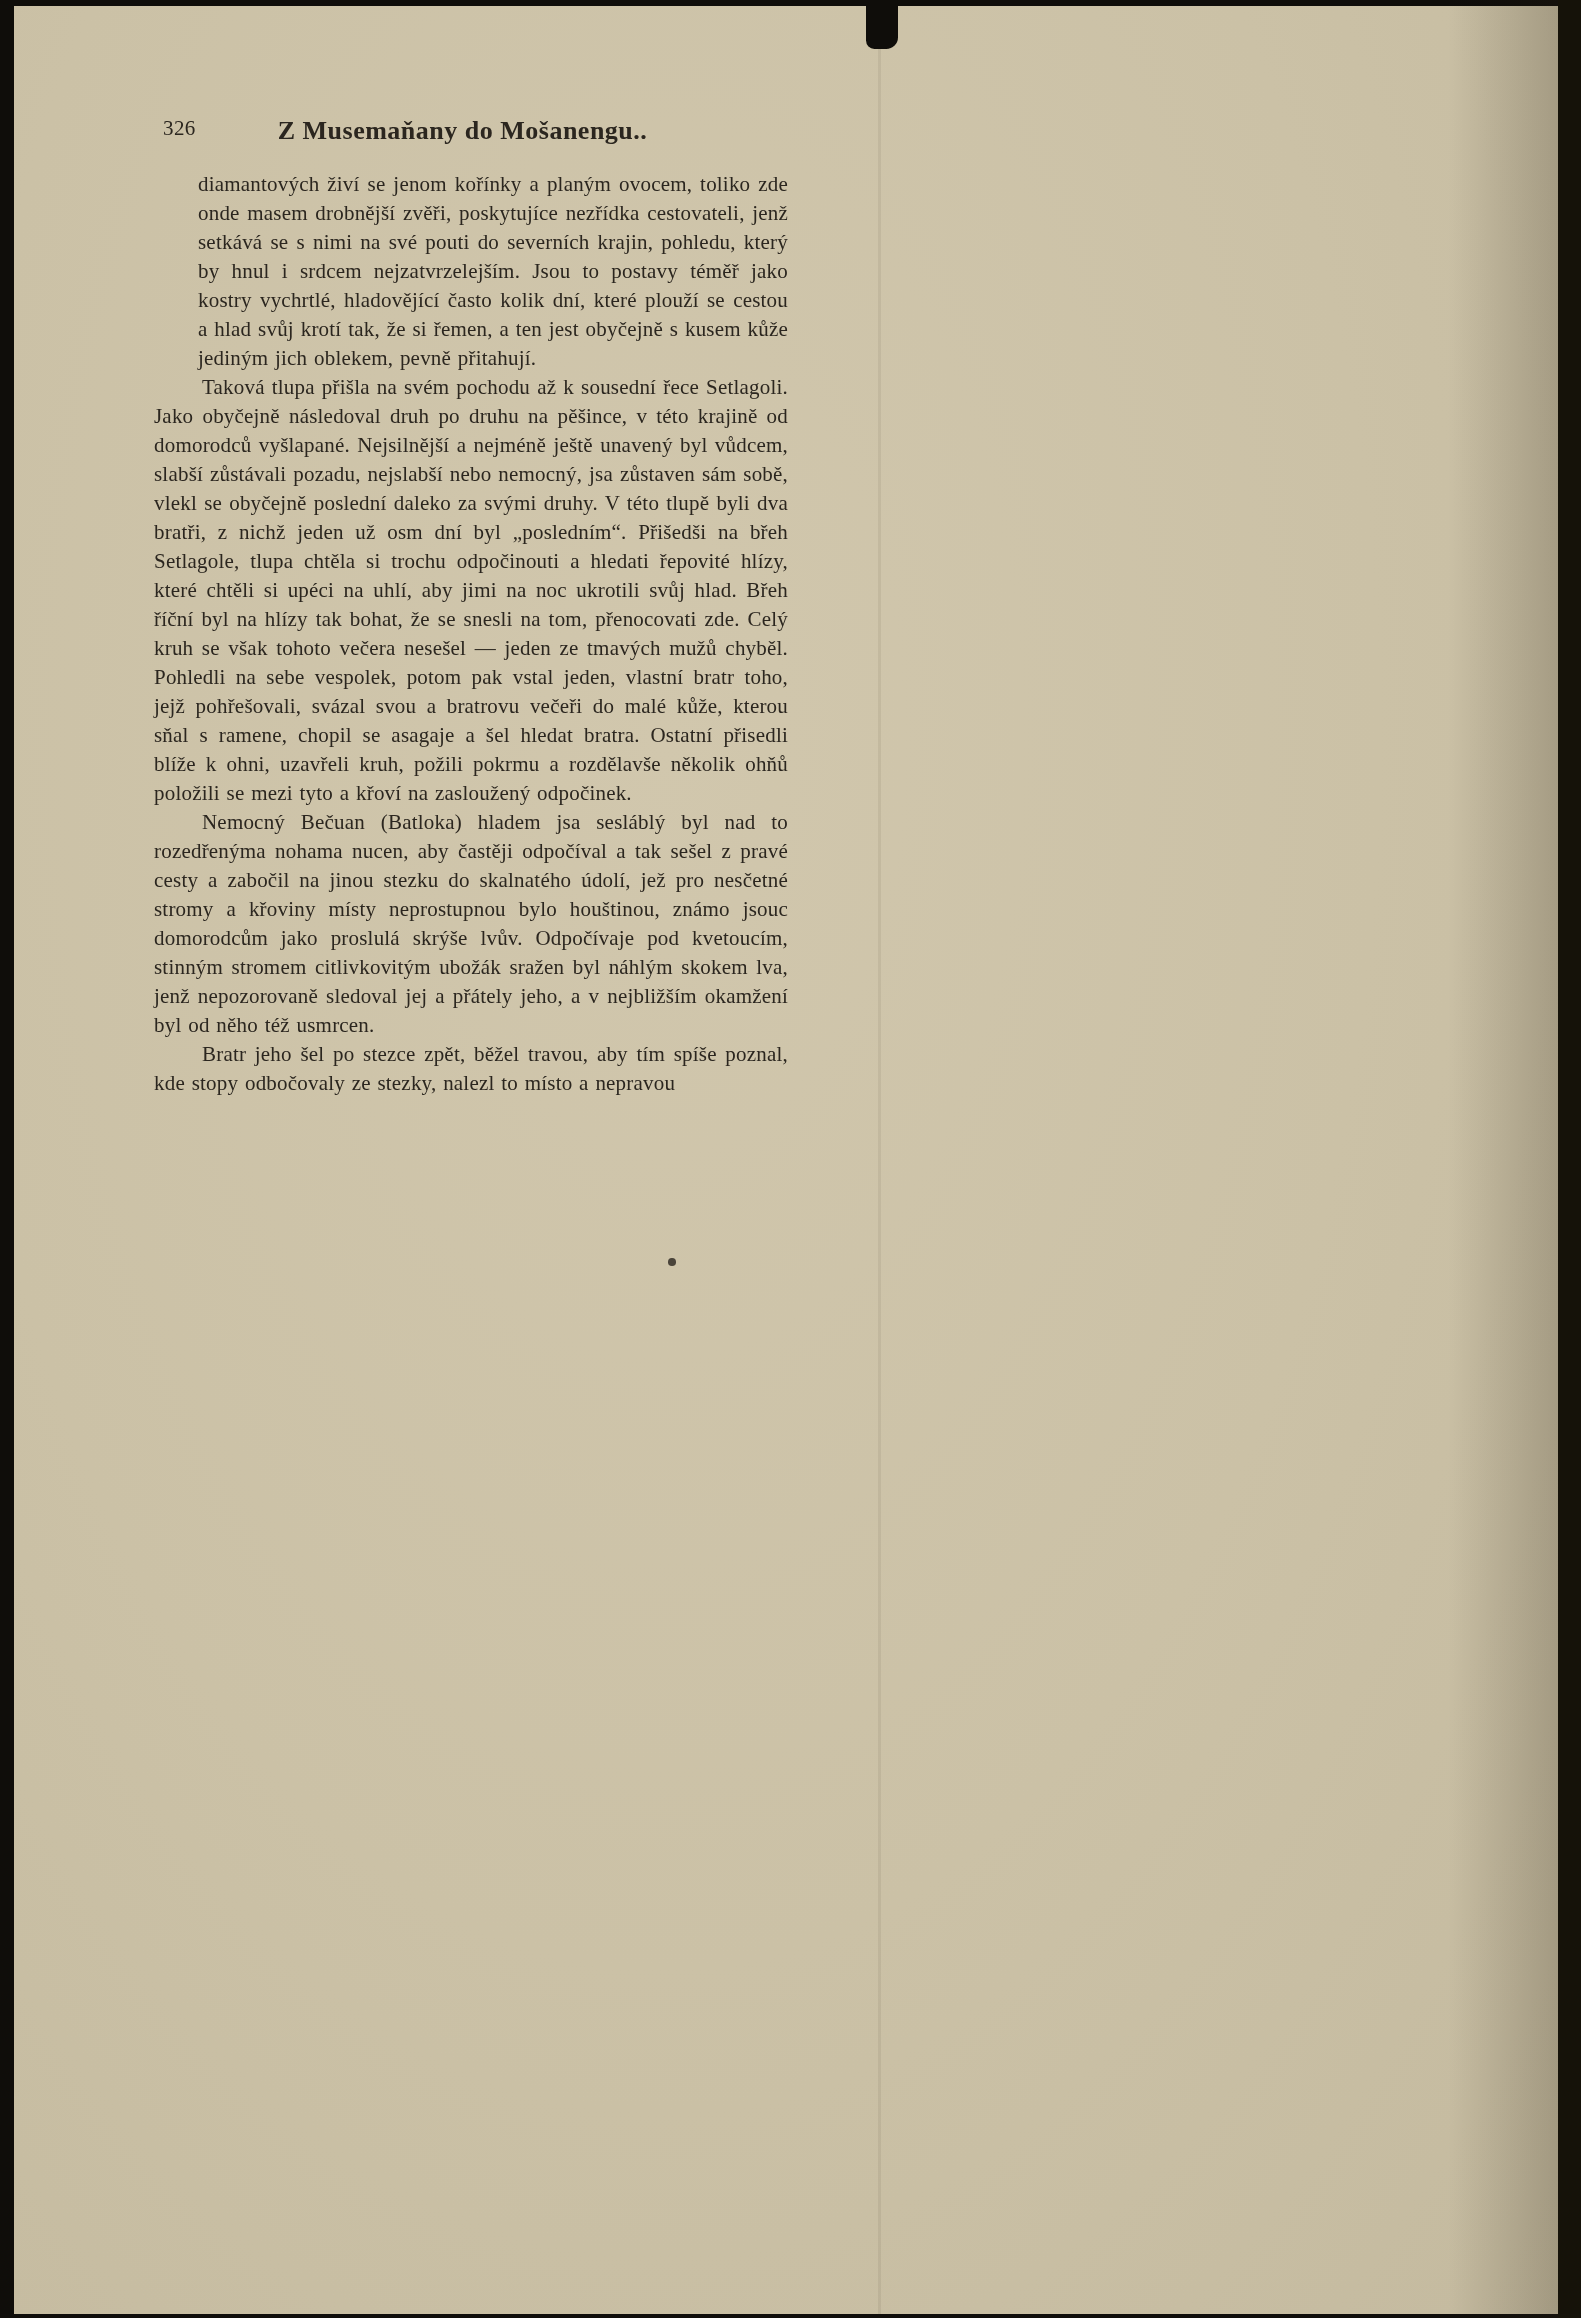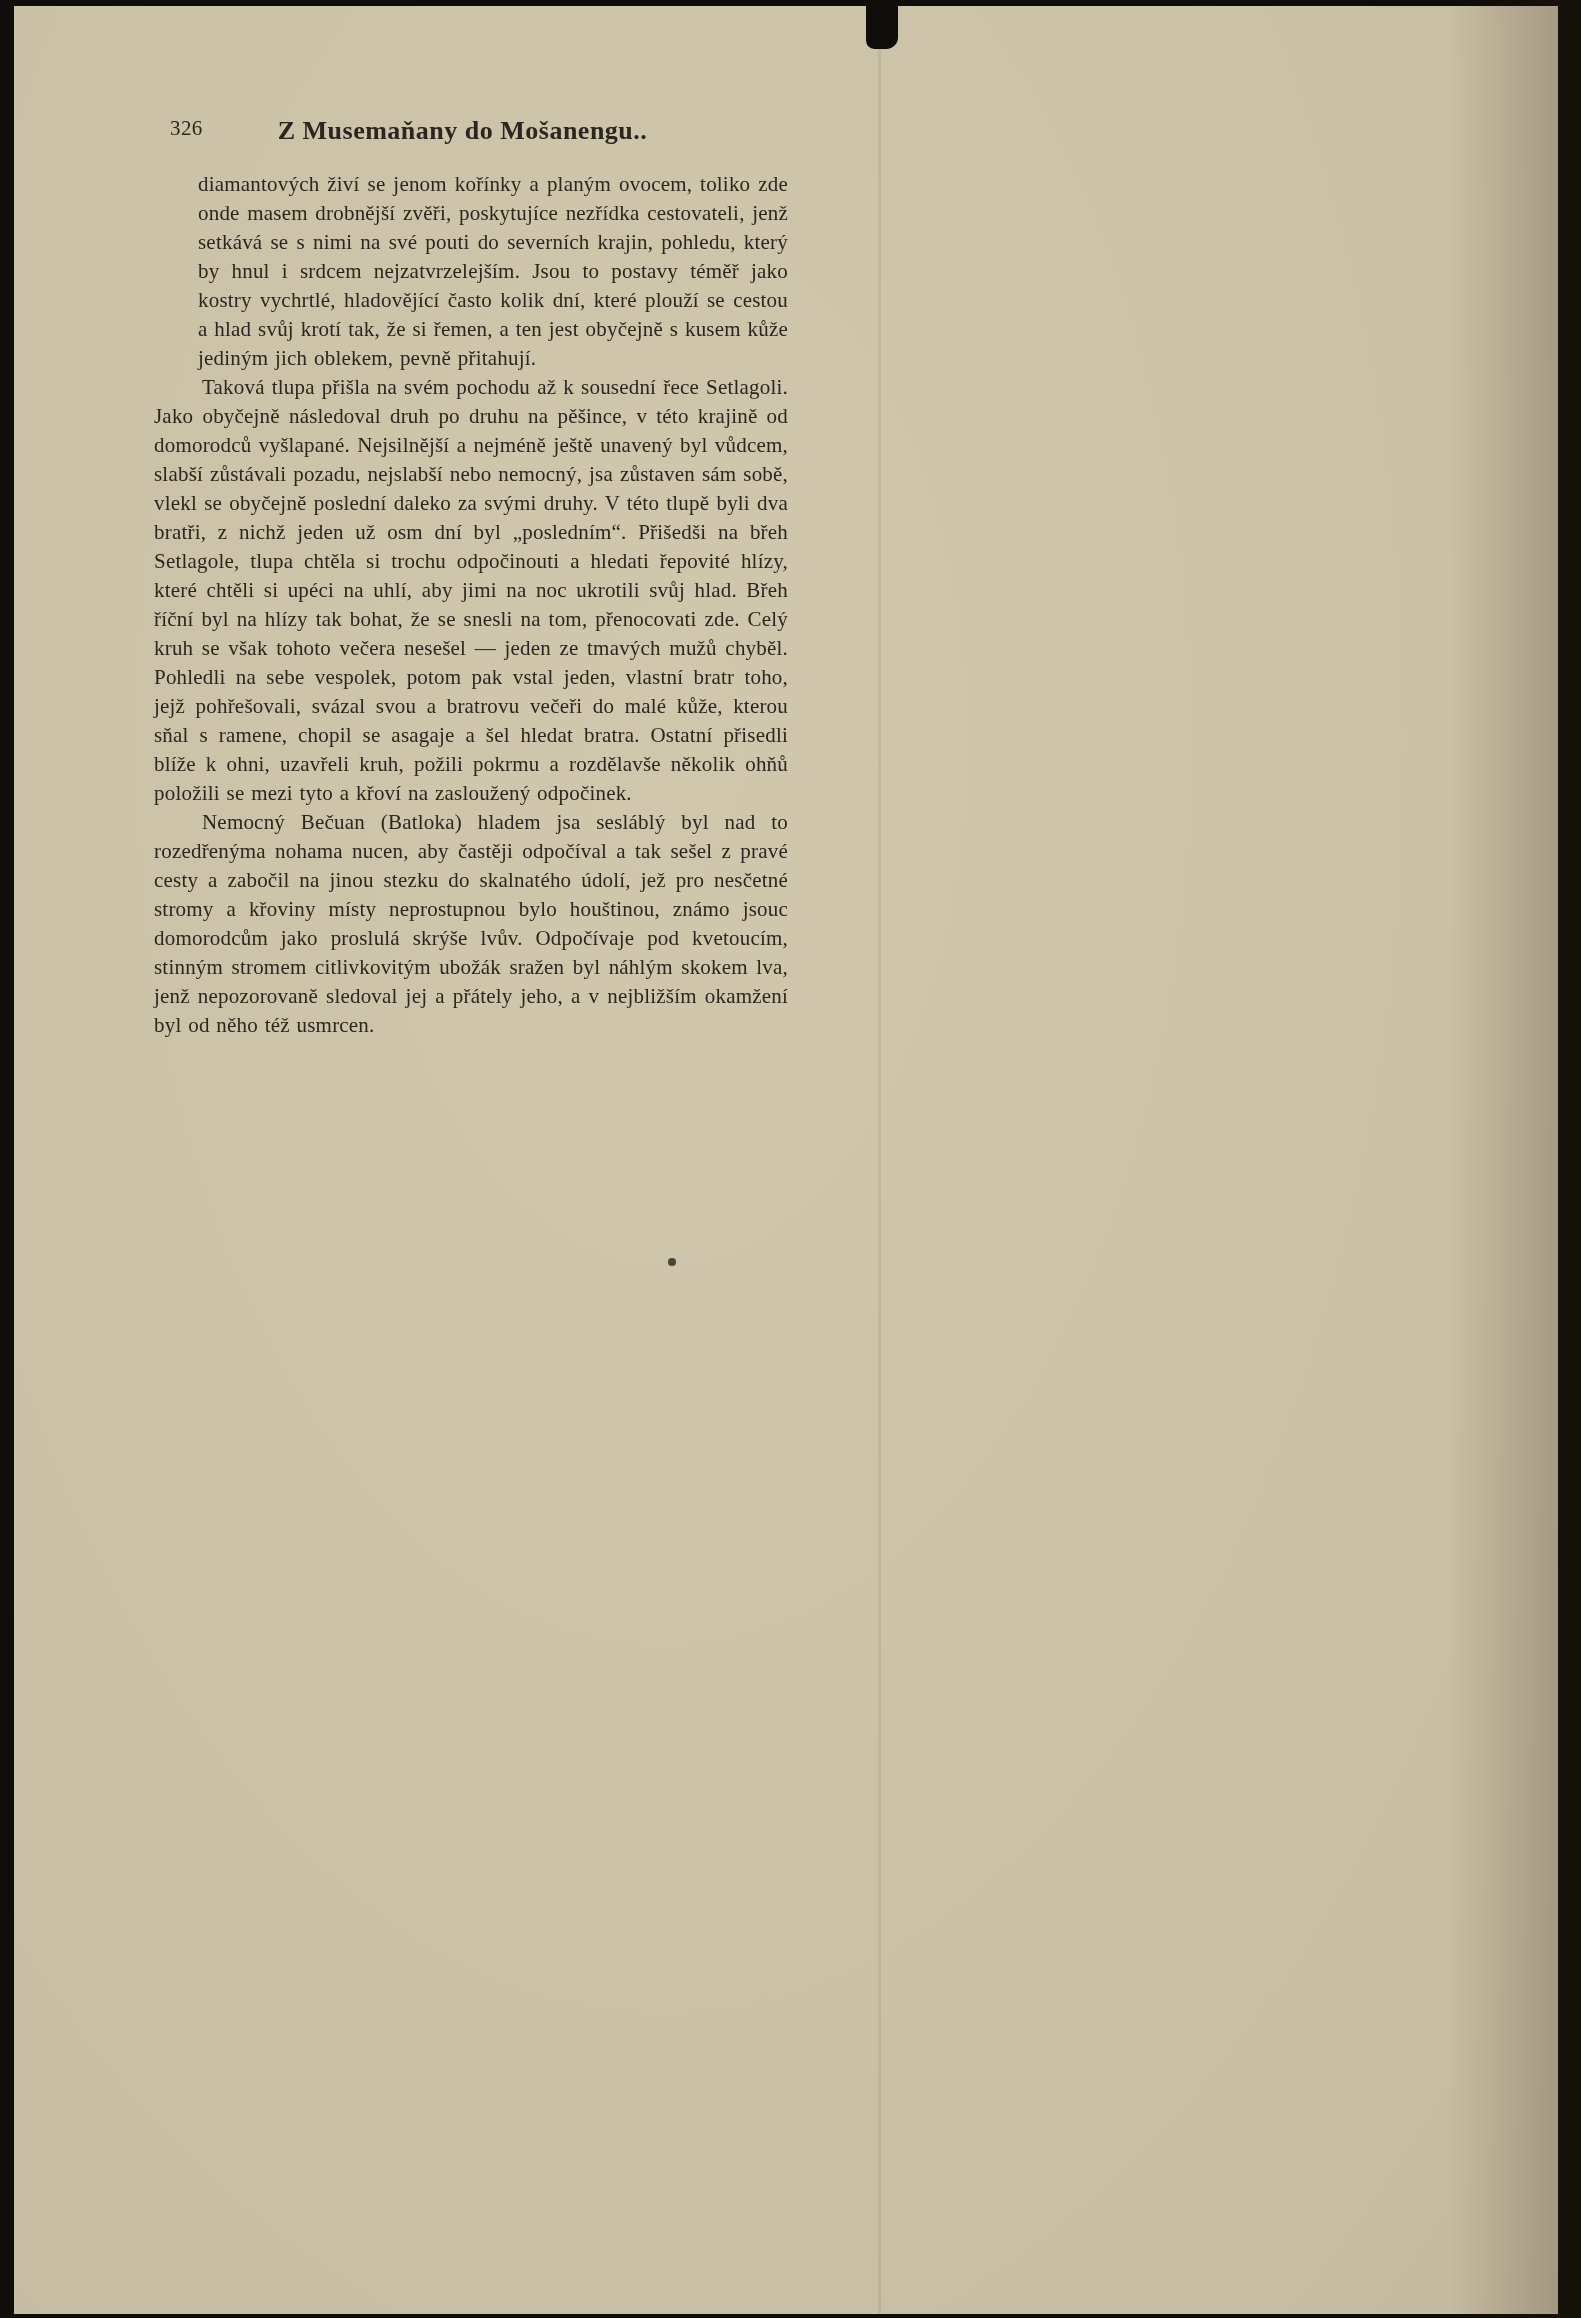--- a/index.html
+++ b/index.html
@@ -67,21 +67,21 @@
   }
 
   .running-header {
     position: relative;
     height: 27px;
     margin-bottom: 27px;
   }
 
   .page-number {
     position: absolute;
-    left: 16px; top: 0;
+    left: 9px; top: 0;
     font-size: 21px;
     letter-spacing: 0.4px;
   }
 
   .header-title {
     display: block;
     text-align: center;
     font-size: 26px;
     font-weight: 700;
     letter-spacing: 0.5px;
@@ -120,19 +120,20 @@
       <span class="page-number">326</span>
       <span class="header-title">Z Musemaňany do Mošanengu..</span>
     </div>
 
     <p class="para no-indent">diamantových živí se jenom kořínky a planým ovocem, toliko zde onde masem drobnější zvěři, poskytujíce nezřídka cestovateli, jenž setkává se s nimi na své pouti do severních krajin, pohledu, který by hnul i srdcem nejzatvrzelejším. Jsou to postavy téměř jako kostry vychrtlé, hladovějící často kolik dní, které plouží se cestou a hlad svůj krotí tak, že si řemen, a ten jest obyčejně s kusem kůže jediným jich oblekem, pevně přitahují.</p>
 
     <p class="para">Taková tlupa přišla na svém pochodu až k sousední řece Setlagoli. Jako obyčejně následoval druh po druhu na pěšince, v této krajině od domorodců vyšlapané. Nejsilnější a nejméně ještě unavený byl vůdcem, slabší zůstávali pozadu, nejslabší nebo nemocný, jsa zůstaven sám sobě, vlekl se obyčejně poslední daleko za svými druhy. V této tlupě byli dva bratři, z nichž jeden už osm dní byl „posledním“. Přišedši na břeh Setlagole, tlupa chtěla si trochu odpočinouti a hledati řepovité hlízy, které chtěli si upéci na uhlí, aby jimi na noc ukrotili svůj hlad. Břeh říční byl na hlízy tak bohat, že se snesli na tom, přenocovati zde. Celý kruh se však tohoto večera nesešel — jeden ze tmavých mužů chyběl. Pohledli na sebe vespolek, potom pak vstal jeden, vlastní bratr toho, jejž pohřešovali, svázal svou a bratrovu večeři do malé kůže, kterou sňal s ramene, chopil se asagaje a šel hledat bratra. Ostatní přisedli blíže k ohni, uzavřeli kruh, požili pokrmu a rozdělavše několik ohňů položili se mezi tyto a křoví na zasloužený odpočinek.</p>
 
     <p class="para">Nemocný Bečuan (Batloka) hladem jsa sesláblý byl nad to rozedřenýma nohama nucen, aby častěji odpočíval a tak sešel z pravé cesty a zabočil na jinou stezku do skalnatého údolí, jež pro nesčetné stromy a křoviny místy neprostupnou bylo houštinou, známo jsouc domorodcům jako proslulá skrýše lvův. Odpočívaje pod kvetoucím, stinným stromem citlivkovitým ubožák sražen byl náhlým skokem lva, jenž nepozorovaně sledoval jej a přátely jeho, a v nejbližším okamžení byl od něho též usmrcen.</p>
 
+    <p class="para">Bratr jeho šel po stezce zpět, běžel travou, aby tím spíše poznal, kde stopy odbočovaly ze stezky, nalezl to místo a nepravou</p>
 
   </div>
 
   <div class="ink-speck"></div>
 
 </div>
 
 
 </body></html>

